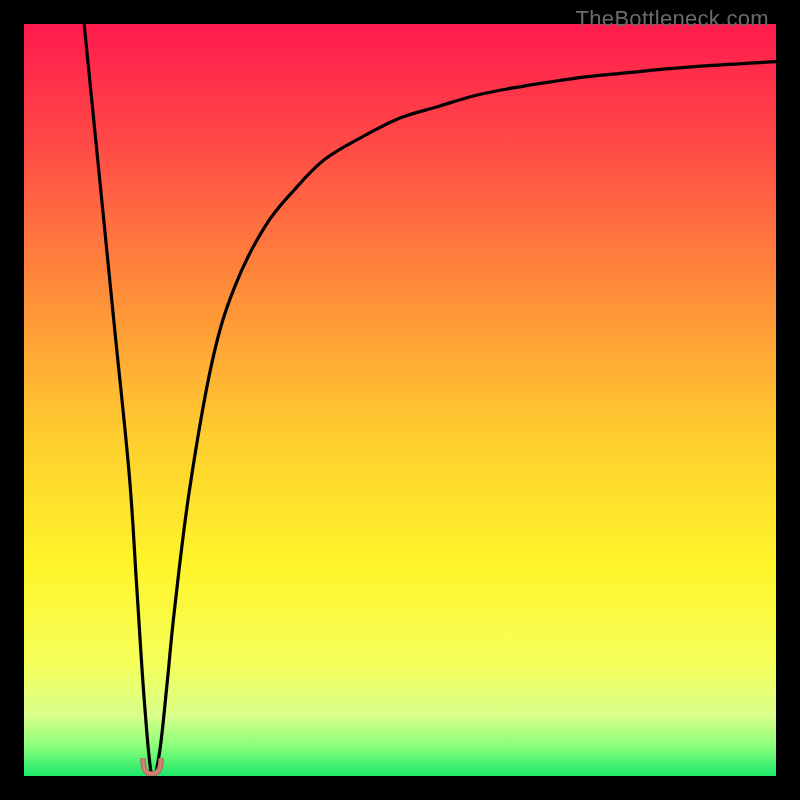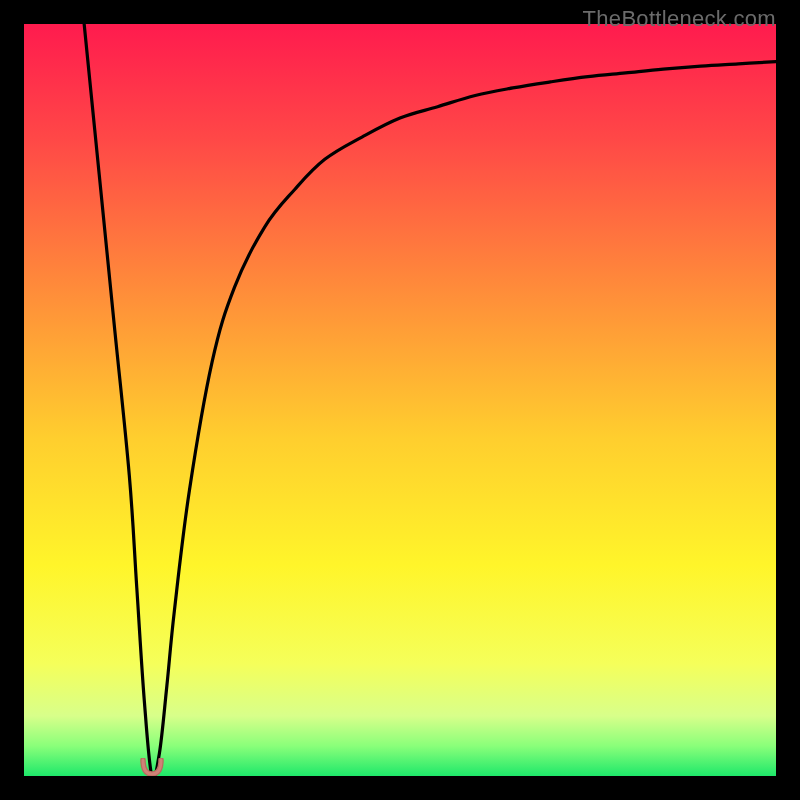--- a/index.html
+++ b/index.html
@@ -16,21 +16,21 @@
     }
     .outer-frame {
       width: 800px;
       height: 800px;
       background: #000;
       position: relative;
     }
     .watermark {
       position: absolute;
       top: 6px;
-      right: 24px;
+      right: 31px;
       color: #6b6b6b;
       font-size: 22px;
       font-weight: 500;
       letter-spacing: 0.3px;
       z-index: 100;
       margin-left: 48px;
     }
     .plot-area {
       position: absolute;
       left: 24px;

